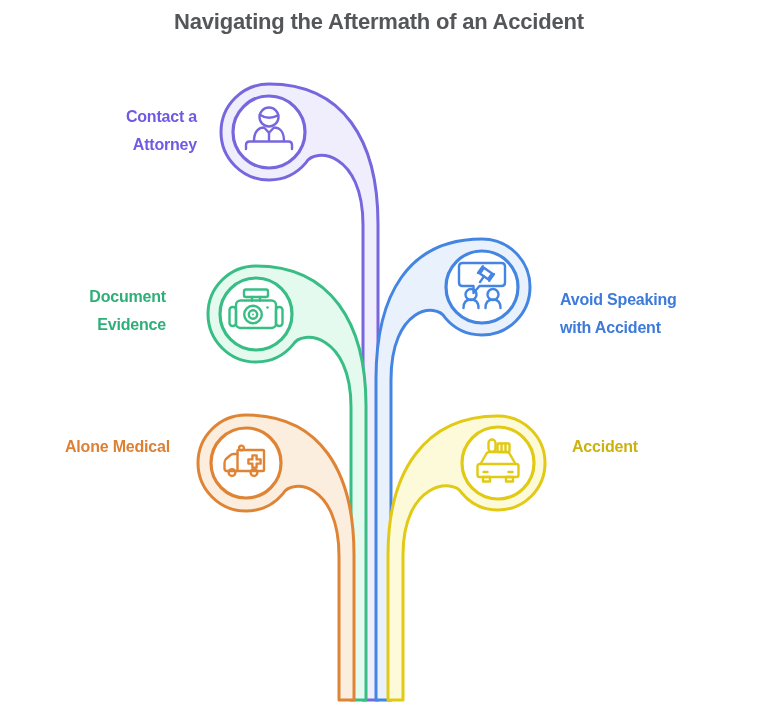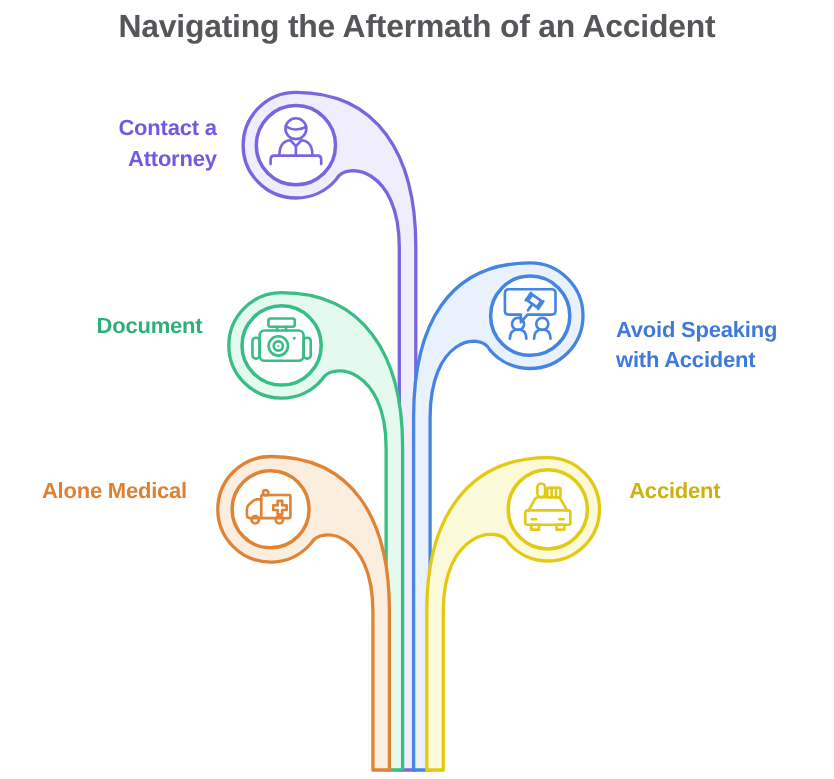--- a/index.html
+++ b/index.html
@@ -1,21 +1,21 @@
 <!DOCTYPE html>
 <html><head>
 <meta charset="utf-8">
 <style>
   html,body{margin:0;padding:0;background:#fff;}
   .stage{position:relative;width:758px;height:708px;background:#ffffff;overflow:hidden;
          font-family:"Liberation Sans",sans-serif;}
   .title{position:absolute;top:9px;left:0;right:0;text-align:center;
-         font-size:29px;font-weight:bold;letter-spacing:-0.2px;}
+         font-size:22px;font-weight:bold;letter-spacing:-0.2px;}
   .plant{position:absolute;left:0;top:0;}
-  .label{position:absolute;font-weight:bold;font-size:20px;line-height:28px;letter-spacing:-0.2px;}
+  .label{position:absolute;font-weight:bold;font-size:16px;line-height:28px;letter-spacing:-0.2px;}
   .label span{display:block;white-space:nowrap;}
   .t-right{text-align:right;}
   .t-left{text-align:left;}
 </style>
 </head>
 <body>
 
 <div class="stage">
 
   <div class="title" style="color: rgb(85, 86, 90);">Navigating the Aftermath of an Accident</div>
@@ -82,22 +82,23 @@
   <div class="label t-right" style="top: 103px; right: 561px; color: rgb(111, 90, 227);">
     <span>Contact a</span>
     <span>Attorney</span>
   </div>
 
   <div class="label t-left" style="top: 255px; left: 560px; color: rgb(61, 122, 217); margin-top: 31px;">
     <span>Avoid Speaking</span>
     <span>with Accident</span>
   </div>
 
-  <div class="label t-right" style="top: 283px; right: 574px; color: rgb(47, 175, 120);">
+  <div class="label t-right" style="top: 283px; right: 592px; color: rgb(47, 175, 120);">
     <span>Document</span>
+    <span>Evidence</span>
   </div>
 
   <div class="label t-left" style="top: 433px; left: 572px; color: rgb(203, 178, 13);">
     <span>Accident</span>
   </div>
 
   <div class="label t-right" style="top: 433px; right: 588px; color: rgb(220, 129, 52);">
     <span>Alone Medical</span>
   </div>
 

